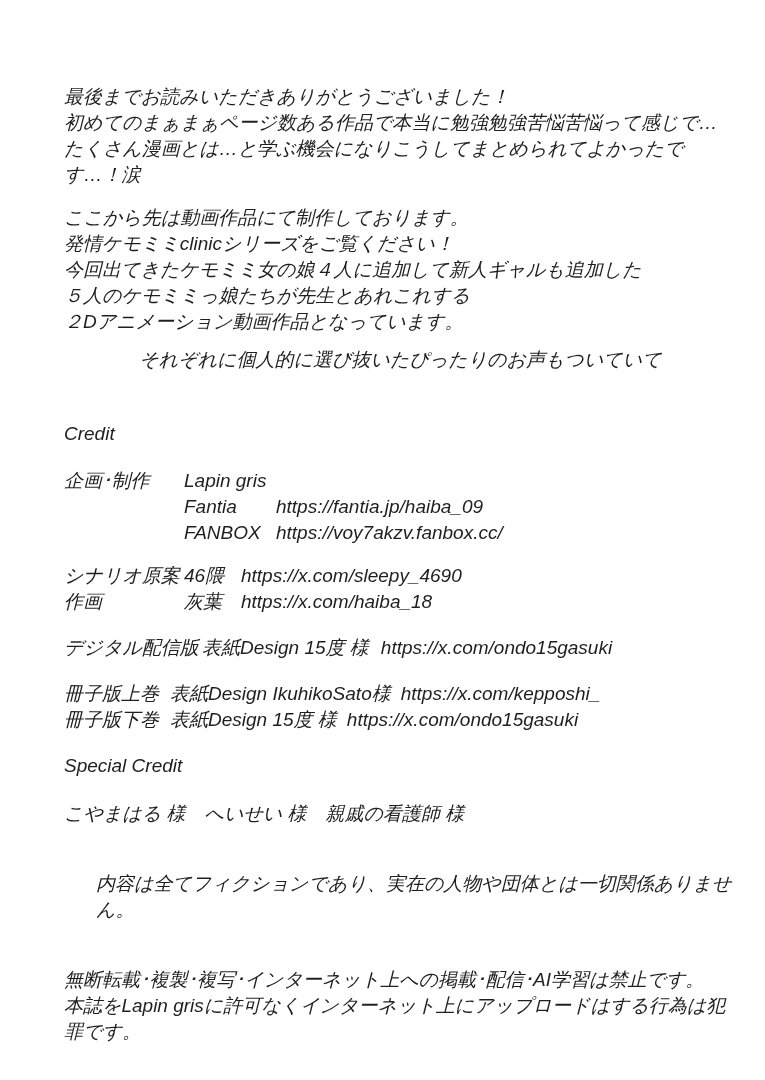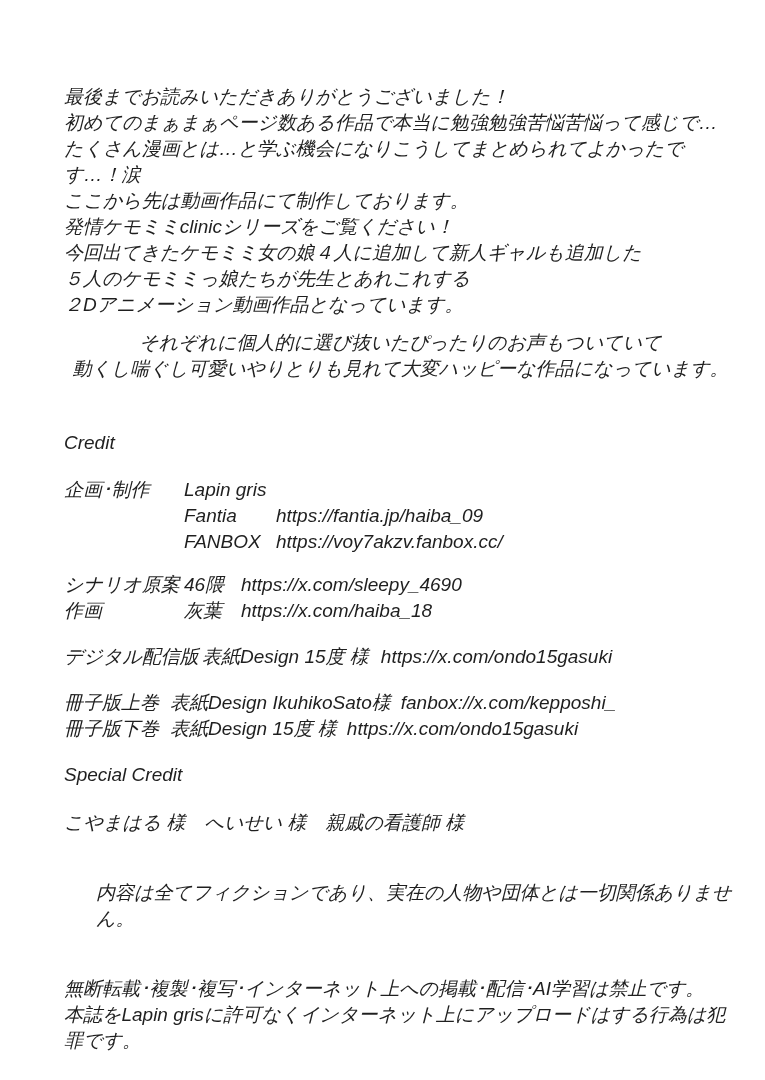--- a/index.html
+++ b/index.html
@@ -19,21 +19,21 @@
     height: 1080px;
     background: #ffffff;
   }
   .content {
     padding: 84px 28px 0 64px;
     font-style: italic;
   }
   .line { white-space: pre-wrap; }
   section { margin: 0; }
 
-  .para-2        { }
+  .para-2        { margin-top: 17px; }
   .para-3        { margin-top: 12px; text-align: center; }
   .credit-head   { margin-top: 48px; }
   .credit-plan   { margin-top: 21px; }
   .credit-staff  { margin-top: 17px; }
   .credit-design { margin-top: 20px; }
   .credit-booklet{ margin-top: 20px; }
   .thanks-head   { margin-top: 20px; }
   .thanks-names  { margin-top: 22px; }
   .disclaimer    { margin-top: 44px; margin-left: 32px; }
   .copyright     { margin-top: 44px; }
@@ -64,21 +64,20 @@
     <section class="para-2">
       <div class="line">ここから先は動画作品にて制作しております。</div>
       <div class="line">発情ケモミミclinicシリーズをご覧ください！</div>
       <div class="line">今回出てきたケモミミ女の娘４人に追加して新人ギャルも追加した</div>
       <div class="line">５人のケモミミっ娘たちが先生とあれこれする</div>
       <div class="line">２Dアニメーション動画作品となっています。</div>
     </section>
 
     <section class="para-3">
       <div class="line">それぞれに個人的に選び抜いたぴったりのお声もついていて</div>
-      <div class="line">動くし喘ぐし可愛いやりとりも見れて大変ハッピーな作品になっています。</div>
     </section>
 
     <section class="credit-head">
       <div class="line">Credit</div>
     </section>
 
     <section class="credit-plan">
       <div class="row">
         <span class="c1">企画･制作</span>
         <span class="name">Lapin gris</span>
@@ -113,21 +112,21 @@
         <span class="c1d">デジタル配信版</span>
         <span class="name">表紙Design 15度 様</span>
         <span class="url gap12">https://x.com/ondo15gasuki</span>
       </div>
     </section>
 
     <section class="credit-booklet">
       <div class="row">
         <span class="c1b">冊子版上巻</span>
         <span class="name">表紙Design IkuhikoSato様</span>
-        <span class="url gap10">fanbox://x.com/kepposhi_</span>
+        <span class="url gap10">https://x.com/kepposhi_</span>
       </div>
       <div class="row">
         <span class="c1b">冊子版下巻</span>
         <span class="name">表紙Design 15度 様</span>
         <span class="url gap10">https://x.com/ondo15gasuki</span>
       </div>
     </section>
 
     <section class="thanks-head">
       <div class="line">Special Credit</div>

